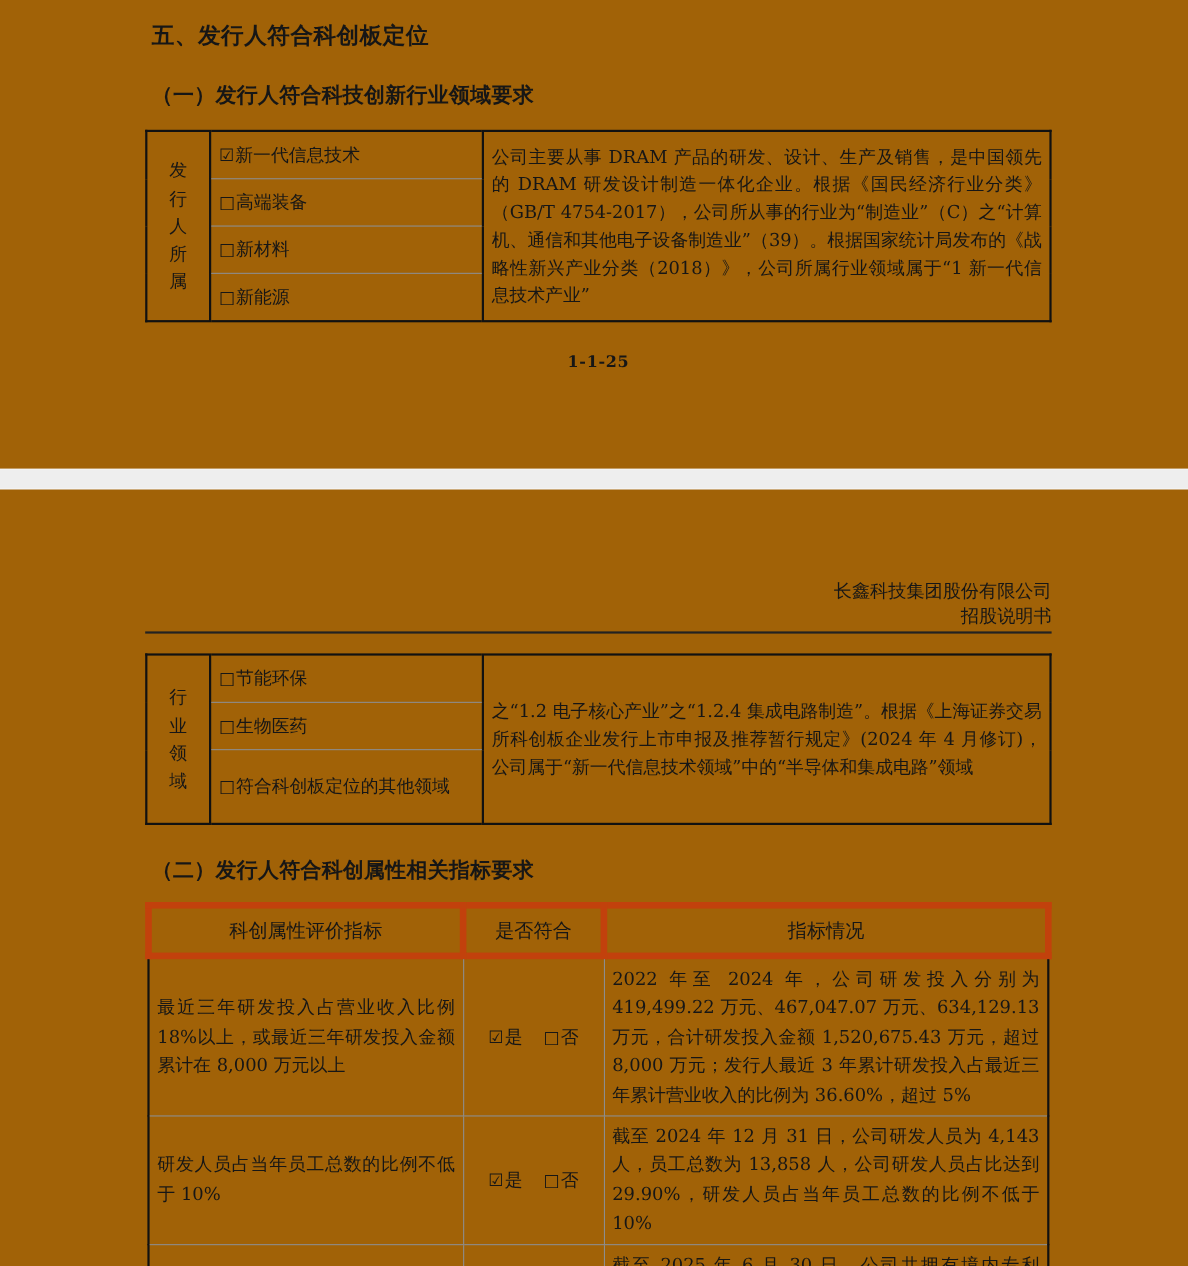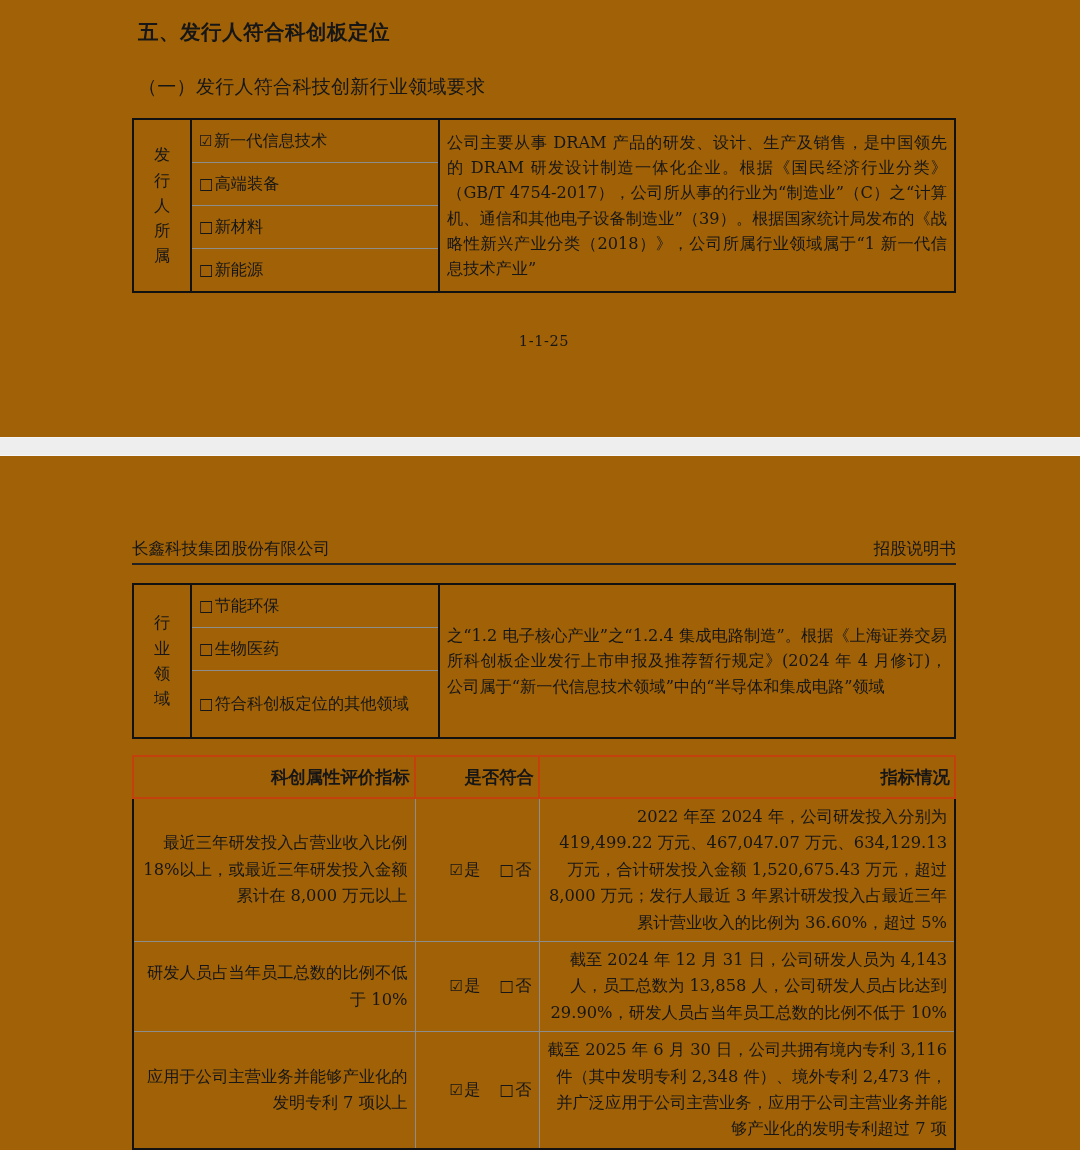--- a/index.html
+++ b/index.html
@@ -43,21 +43,21 @@
   h1.sec-title {
     font-size: 20.5px;
     font-weight: bold;
     margin: 0;
     padding: 18px 0 0 6px;
     letter-spacing: 0.5px;
     font-family: "DejaVu Sans", "Liberation Sans", sans-serif;
   }
   h2.sub-title {
     font-size: 19px;
-    font-weight: normal;
+    font-weight: bold;
     margin: 0;
     padding: 28px 0 0 6px;
     letter-spacing: 0.3px;
     font-family: "DejaVu Sans", "Liberation Sans", sans-serif;
   }
 
   
   table.doc-table {
     border-collapse: collapse;
     width: 824px;
@@ -98,58 +98,59 @@
     text-justify: inter-ideograph;
     font-size: 16.4px;
     line-height: 1.66;
     padding: 6px 7px 6px 8px;
   }
 
   
   .page-num {
     text-align: center;
     font-size: 14.5px;
-    padding-top: 40px;
+    padding-top: 28px;
     letter-spacing: 0.6px;
+    font-weight: bold;
   }
   .run-head {
     display: flex;
     justify-content: space-between;
     align-items: flex-end;
     font-size: 16.5px;
     border-bottom: 2.2px solid #222;
     padding-bottom: 3px;
     width: 824px;
     margin-left: 132px;
+    flex-direction: column;
   }
   .run-head .rh-right { text-align: left; margin-left: 36px; }
 
   
   table.metrics {
     border-collapse: collapse;
     width: 824px;
     table-layout: fixed;
     margin-top: 16px;
     border: 2.5px solid #111;
   }
   table.metrics th {
-    border: 2px solid #c2410c;
-    font-weight: bold;
+    border: 6px solid #c2410c;
+    font-weight: normal;
     font-size: 17.4px;
-    text-align: right;
+    text-align: center;
     padding: 8px 4px;
     font-family: "DejaVu Sans", "Liberation Sans", sans-serif;
   }
   table.metrics td {
     border: 1px solid #8d8d8d;
     font-size: 16.3px;
     line-height: 1.62;
     padding: 5px 7px;
     vertical-align: middle;
-    text-align: right;
   }
   td.m-crit { text-align: justify; text-justify: inter-ideograph; }
   td.m-yn {
     text-align: center;
     white-space: nowrap;
     font-size: 16px;
   }
   td.m-yn .gap { display: inline-block; width: 19px; }
   td.m-desc { text-align: justify; text-justify: inter-ideograph; margin-left: 19px; }
 </style>
@@ -232,20 +233,21 @@
           </td>
         </tr>
         <tr>
           <td class="cbx-cell thick-r" style="height:58px">
             <span class="cbx">□</span><span>符合科创板定位的其他领域</span>
           </td>
         </tr>
       </tbody>
     </table>
 
+    <h2 class="sub-title">（二）发行人符合科创属性相关指标要求</h2>
 
     <table class="metrics">
       <thead>
         <tr>
           <th style="width:272px">科创属性评价指标</th>
           <th style="width:114px">是否符合</th>
           <th>指标情况</th>
         </tr>
       </thead>
       <tbody>

